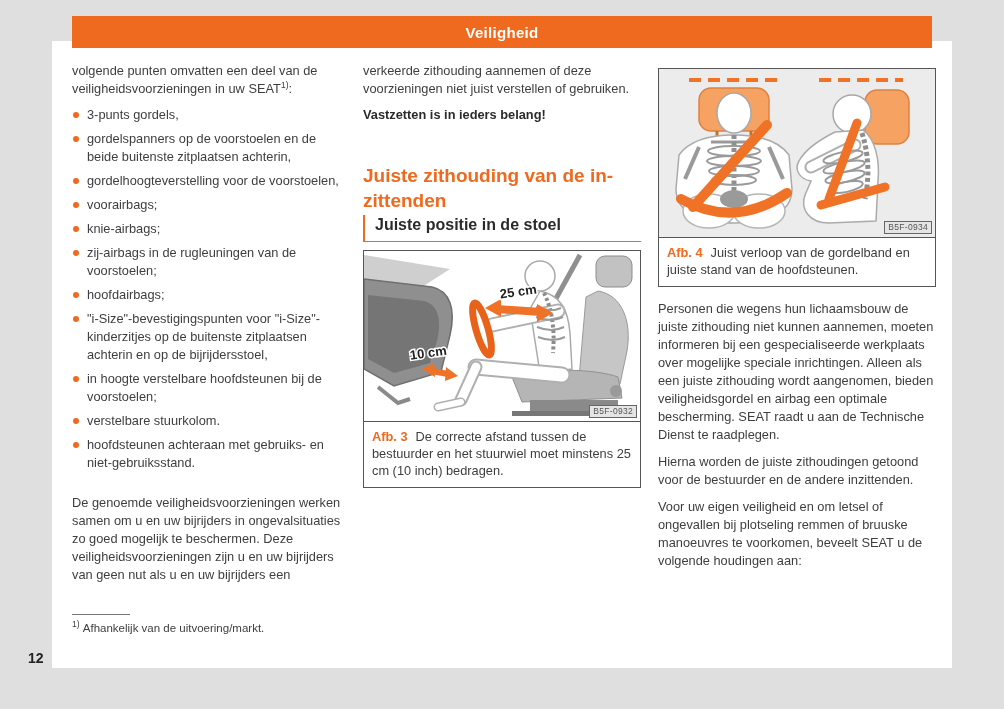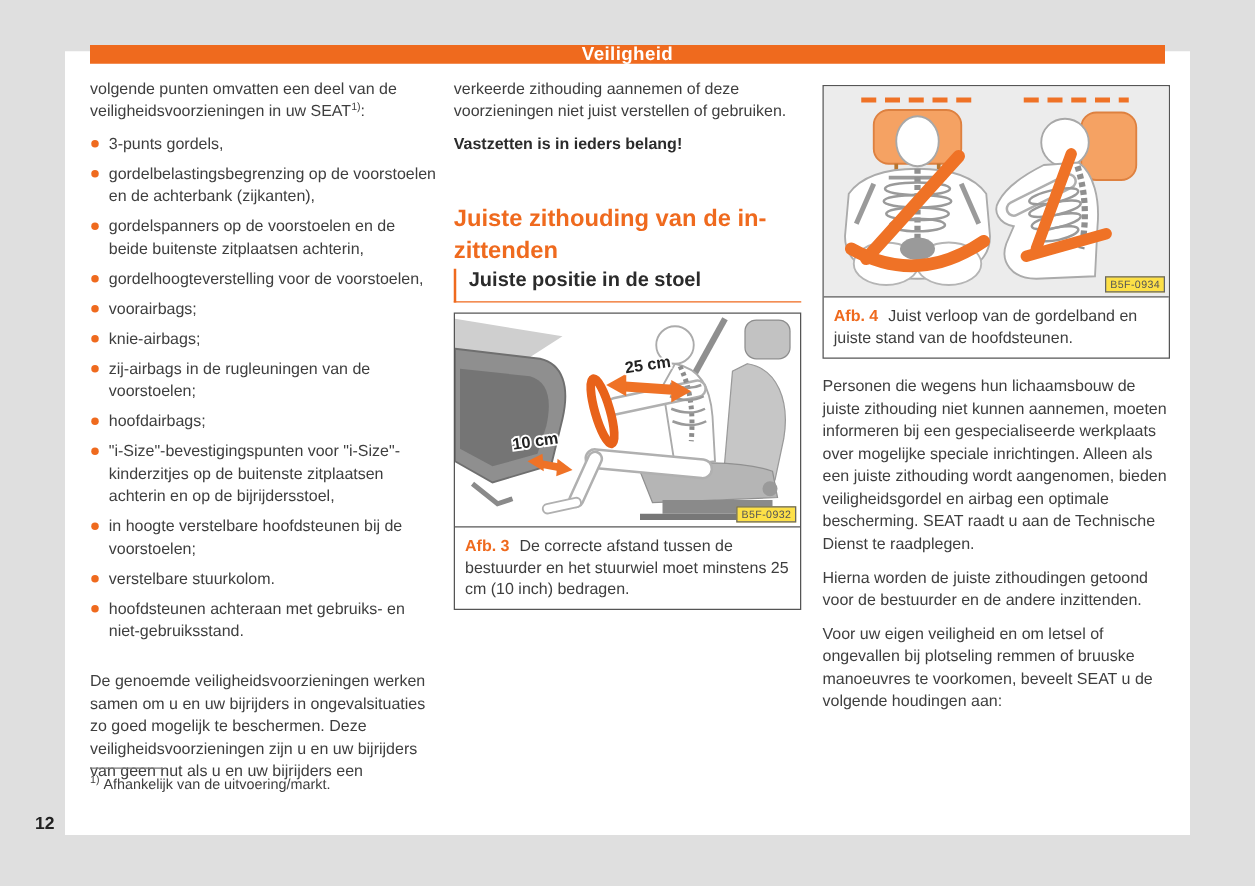--- a/index.html
+++ b/index.html
@@ -10,21 +10,21 @@
     background:#dfdfdf;
     position:relative; overflow:hidden;
     color:#3e3e3e;
   }
   .canvas { position:absolute; inset:0; }
   .page {
     position:absolute; left:52px; top:41px; width:900px; height:627px;
     background:#ffffff;
   }
   .chapter-bar {
-    position:absolute; left:72px; top:36px; width:860px; height:15px;
+    position:absolute; left:72px; top:16px; width:860px; height:32px;
     background:var(--accent); color:#fff;
     display:flex; align-items:center; justify-content:center;
     font-size:15px; font-weight:bold; letter-spacing:.3px;
   }
   .col { position:absolute; top:62px; font-size:12.8px; line-height:18px; }
   .col1 { left:72px;  width:277px; }
   .col2 { left:363px; width:278px; }
   .col3 { left:658px; width:278px; }
 
   .col p { margin:0 0 8px 0; }
@@ -54,21 +54,21 @@
 
   .figure {
     border:1px solid #555; margin-top:8px; background:#fff;
   }
   .figure .art {
     position:relative; border-bottom:1px solid #555; overflow:hidden;
   }
   .figure .art svg { display:block; }
   .image-id {
     position:absolute; right:3px; bottom:3px;
-    border:1px solid #666; background:#fde047; color:#555;
+    border:1px solid #666; background:#e5e5e5; color:#555;
     font-size:8.5px; padding:0 3px; line-height:11px; letter-spacing:.3px;
   }
   .figure figcaption {
     padding:6px 8px 8px 8px; font-size:12.8px; line-height:17px; color:#3e3e3e;
   }
   .figure figcaption .fig-label { color:var(--accent); font-weight:bold; margin-right:8px; }
 
   .col3 .para-block p { margin-bottom:9px; }
   .col3 .figure { margin-top:6px; margin-bottom:13px; }
 
@@ -95,21 +95,20 @@
   <div class="page"></div>
 
   <div class="chapter-bar">
     <span>Veiligheid</span>
   </div>
 
   <div class="col col1">
     <p><span>volgende punten omvatten een deel van de veiligheidsvoorzieningen in uw SEAT</span><sup>1)</sup><span>:</span></p>
     <ul class="features">
       <li>3-punts gordels,</li>
-      <li>gordelbelastingsbegrenzing op de voorstoelen en de achterbank (zijkanten),</li>
       <li>gordelspanners op de voorstoelen en de beide buitenste zitplaatsen achterin,</li>
       <li>gordelhoogteverstelling voor de voorstoelen,</li>
       <li>voorairbags;</li>
       <li>knie-airbags;</li>
       <li>zij-airbags in de rugleuningen van de voorstoelen;</li>
       <li>hoofdairbags;</li>
       <li>"i-Size"-bevestigingspunten voor "i-Size"-kinderzitjes op de buitenste zitplaatsen achterin en op de bijrijdersstoel,</li>
       <li>in hoogte verstelbare hoofdsteunen bij de voorstoelen;</li>
       <li>verstelbare stuurkolom.</li>
       <li>hoofdsteunen achteraan met gebruiks- en niet-gebruiksstand.</li>

